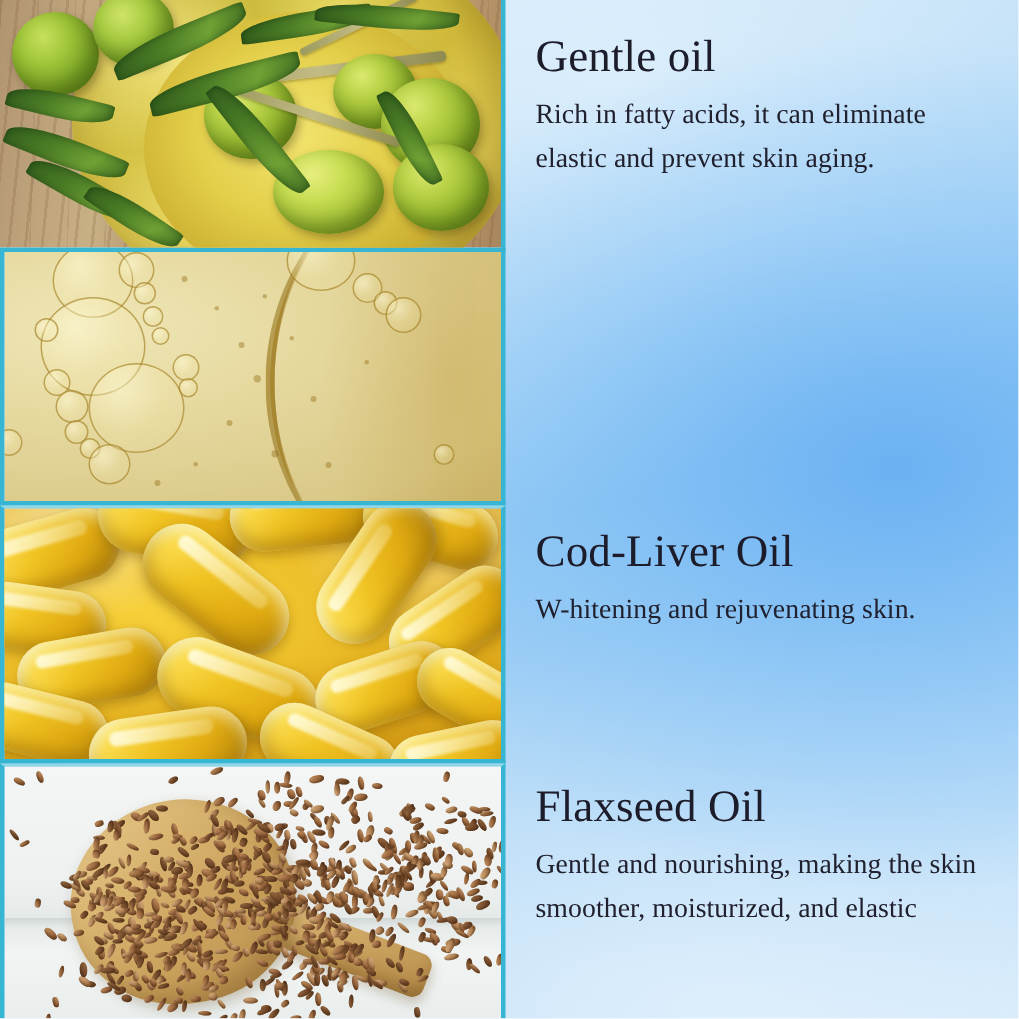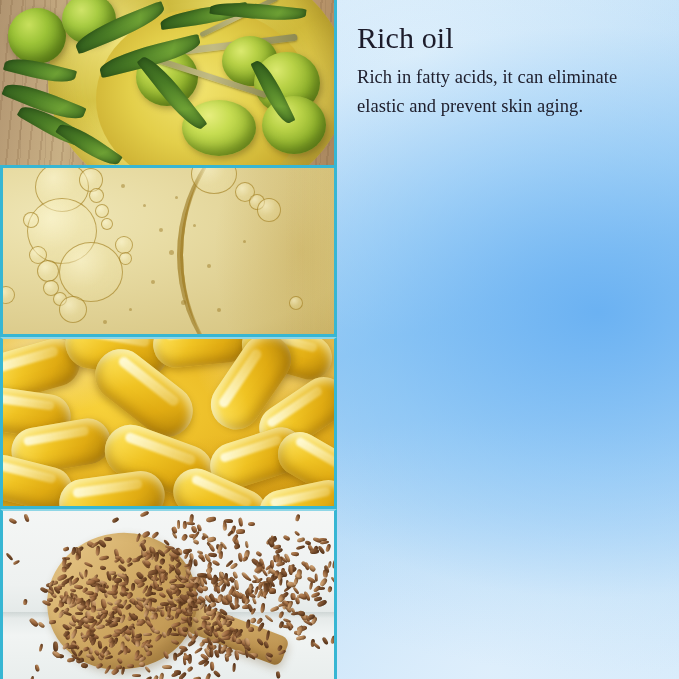--- a/index.html
+++ b/index.html
@@ -1183,24 +1183,32 @@
             <div class="seed" style="left: 290.6px; top: 5px; width: 7px; height: 3.6px; transform: rotate(-71.9deg);"></div>
           </div>
       </div>
     </div>
 
   </div>
 
   <div class="text-column">
 
     <div class="text-block tb1">
-      <h2 class="oil-title">Rich oil</h2>
+      <h2 class="oil-title">Gentle oil</h2>
       <p class="oil-desc">Rich in fatty acids, it can eliminate elastic and prevent skin aging.</p>
     </div>
 
     <div class="text-block tb2">
     </div>
 
-
+    <div class="text-block tb3">
+      <h2 class="oil-title">Cod-Liver Oil</h2>
+      <p class="oil-desc">W-hitening and rejuvenating skin.</p>
+    </div>
+
+    <div class="text-block tb4">
+      <h2 class="oil-title">Flaxseed Oil</h2>
+      <p class="oil-desc">Gentle and nourishing, making the skin smoother, moisturized, and elastic</p>
+    </div>
 
   </div>
 
 </div>
 
 </body></html>

